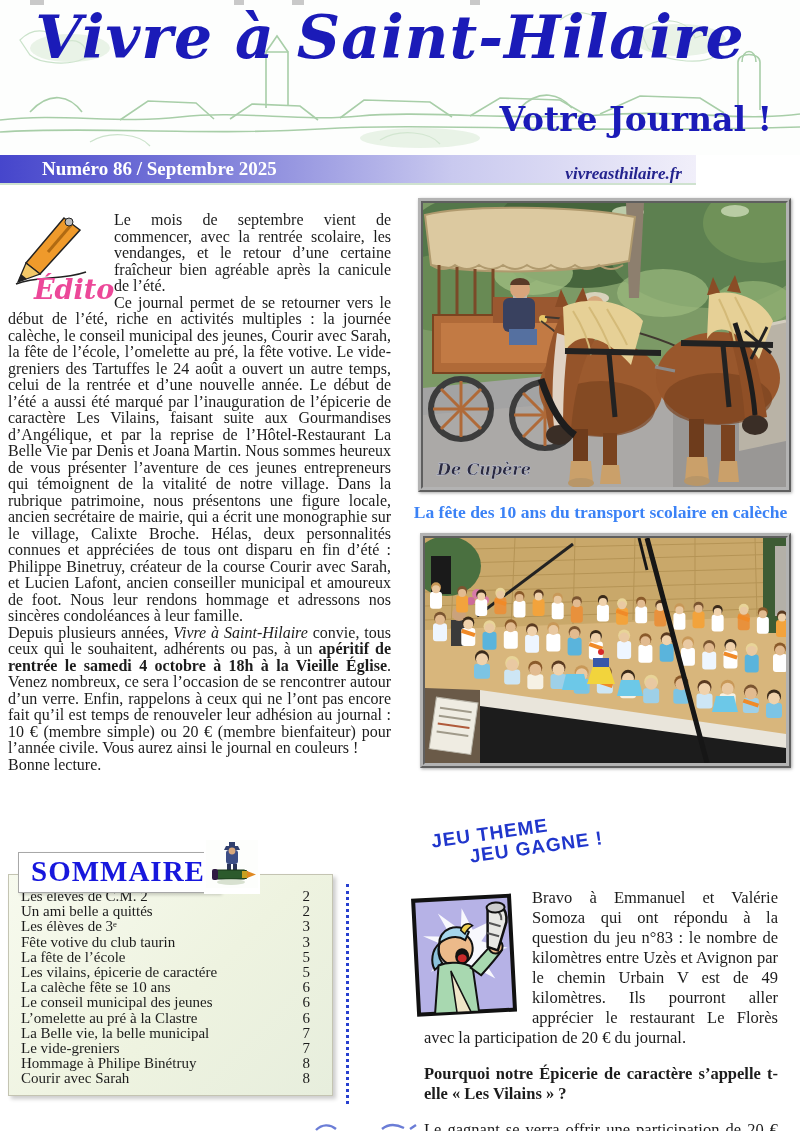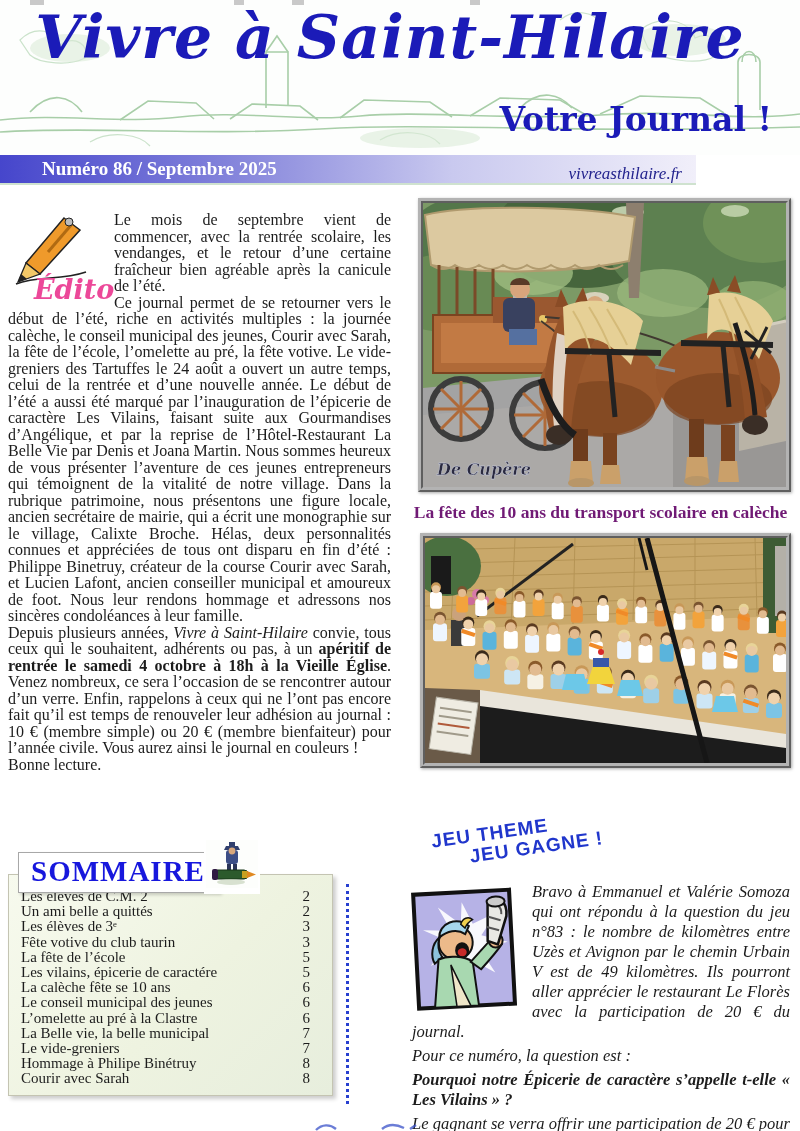--- a/index.html
+++ b/index.html
@@ -15,38 +15,38 @@
   .masthead-sub{position:absolute;right:28px;top:100px;
      font-family:"DejaVu Serif", serif;font-weight:bold;
      font-size:33px;color:#1b1bb8;}
   .scan-mark{position:absolute;top:0;height:5px;background:#c9c9c9;}
 
   
   .issue-bar{position:absolute;left:0;top:155px;width:664px;height:28px;
      background:linear-gradient(to right,#4646cc 0%,#7d7dd9 30%,#c9c9ef 65%,#f1effa 100%);
      border-bottom:2px solid #cfe2cf;display:flex;align-items:center;justify-content:space-between;padding-left:32px;}
   .issue-left{margin-left:10px;font-weight:bold;font-size:19px;color:#ffffff;}
-  .issue-right{margin-right:14px;font-weight:normal;font-style:italic;font-size:17px;color:#23238e;margin-top:9px;}
+  .issue-right{margin-right:14px;font-weight:bold;font-style:italic;font-size:17px;color:#23238e;margin-top:9px;}
 
   
   .left-col{position:absolute;left:8px;top:212px;width:383px;
      font-size:16px;line-height:16.5px;text-align:justify;}
   .left-col p{margin:0;}
   .edito-block{float:left;width:100px;height:84px;position:relative;margin-right:6px;}
   .edito-label{position:absolute;left:26px;bottom:-2px;
      font-family:"DejaVu Serif", serif;font-style:italic;font-weight:bold;
      font-size:27px;color:#ec4899;}
   .ital{font-style:italic;}
   .bold{font-weight:bold;}
 
   
   .photo-frame{position:absolute;border:5px ridge #b3b3b3;box-shadow:1px 1px 3px rgba(0,0,0,.35);background:#777;}
   .photo1{left:418px;top:198px;width:363px;height:284px;}
   .photo2{left:420px;top:533px;width:361px;height:225px;}
-  .caption{position:absolute;text-align:center;font-weight:bold;font-size:17.5px;color:#701a75;}
+  .caption{position:absolute;text-align:center;font-weight:bold;font-size:17.5px;color:#3b82f6;}
   .caption1{left:410px;top:502px;width:381px;}
   .caption2{left:412px;top:776px;width:381px;}
 
   
   .sommaire{position:absolute;left:8px;top:850px;width:288px;}
   .sommaire-title-box{position:absolute;left:10px;top:2px;z-index:3;background:#ffffff;
      border:1px solid #a8a8a8;box-shadow:2px 2px 3px rgba(0,0,0,.18);
      padding:2px 14px 4px 12px;}
   .sommaire-title{font-weight:bold;font-size:29px;letter-spacing:1px;color:#1717dd;}
   .penman{position:absolute;left:196px;top:-12px;z-index:3;background:#fff;padding:2px;}
@@ -56,21 +56,21 @@
      padding:14px 10px 8px 12px;box-sizing:border-box;}
   .som-row{display:flex;justify-content:space-between;font-size:15px;line-height:15.2px;}
   .som-page{padding-right:12px;}
 
   
   .dotted-divider{position:absolute;left:346px;top:884px;height:220px;width:0;
      border-left:3px dotted #2840d0;}
 
   
   .jeu{position:absolute;left:408px;top:830px;width:386px;font-size:16.5px;line-height:20px;text-align:justify;}
-  .jeu p{margin:4px;font-style:italic;}
+  .jeu p{margin:16px;}
   .jeu-header{transform:rotate(-8deg);transform-origin:left top;margin:2px 0 10px 22px;
      font-family:"Liberation Sans", sans-serif;font-weight:bold;font-size:19px;
      letter-spacing:1px;color:#2036cc;line-height:20px;}
   .jeu-header .l2{margin-left:36px;}
   .boy-figure{float:left;width:114px;height:128px;margin:2px 8px 2px 2px;}
 
   .bottom-fragment{position:absolute;left:312px;top:1123px;}
 </style>
 </head>
 <body>
@@ -538,21 +538,20 @@
           <path d="M28,74 C38,70 54,72 62,78 L66,122 L22,122 Z" fill="#a8d8b0" stroke="#111" stroke-width="2"></path>
           <path d="M40,80 L58,122 L44,122 Z" fill="#efe6c8" stroke="#111" stroke-width="1.5"></path>
           <path d="M60,78 C68,70 76,62 82,56 L92,62 C86,70 78,78 70,86 Z" fill="#a8d8b0" stroke="#111" stroke-width="2"></path>
           <circle cx="86" cy="58" r="7" fill="#ecba8a" stroke="#111" stroke-width="2"></circle>
           <path d="M80,18 C92,14 100,20 98,34 L88,62 L78,58 Z" fill="#e8e8e4" stroke="#111" stroke-width="2.5"></path>
           <path d="M82,22 C88,20 94,24 93,32 M80,34 L92,38 M78,44 L90,48" stroke="#555" stroke-width="2" fill="none"></path>
           <ellipse cx="88" cy="19" rx="9" ry="5" fill="#cccccc" stroke="#111" stroke-width="2"></ellipse>
         </g>
       </svg>
       <p>Bravo à Emmanuel et Valérie Somoza qui ont répondu à la question du jeu n°83 : le nombre de kilomètres entre Uzès et Avignon par le chemin Urbain V est de 49 kilomètres. Ils pourront aller apprécier le restaurant Le Florès avec la participation de 20 € du journal.</p>
-      <p>Pour ce numéro, la question est :</p>
       <p class="bold">Pourquoi notre Épicerie de caractère  s’appelle  t-elle «  Les Vilains » ?</p>
       <p>Le gagnant se verra offrir une participation de 20 € pour un achat dans cette épicerie-boulangerie.</p>
 
     </div>
   </div>
 
   <svg class="bottom-fragment" width="130" height="8" viewBox="0 0 130 8">
     <path d="M4,7 C10,1 18,1 24,6" stroke="#3a52c8" stroke-width="2.4" fill="none" opacity=".75"></path>
     <path d="M70,6 C76,1 84,1 92,5 M98,6 L104,2" stroke="#3a52c8" stroke-width="2.4" fill="none" opacity=".75"></path>
   </svg>

